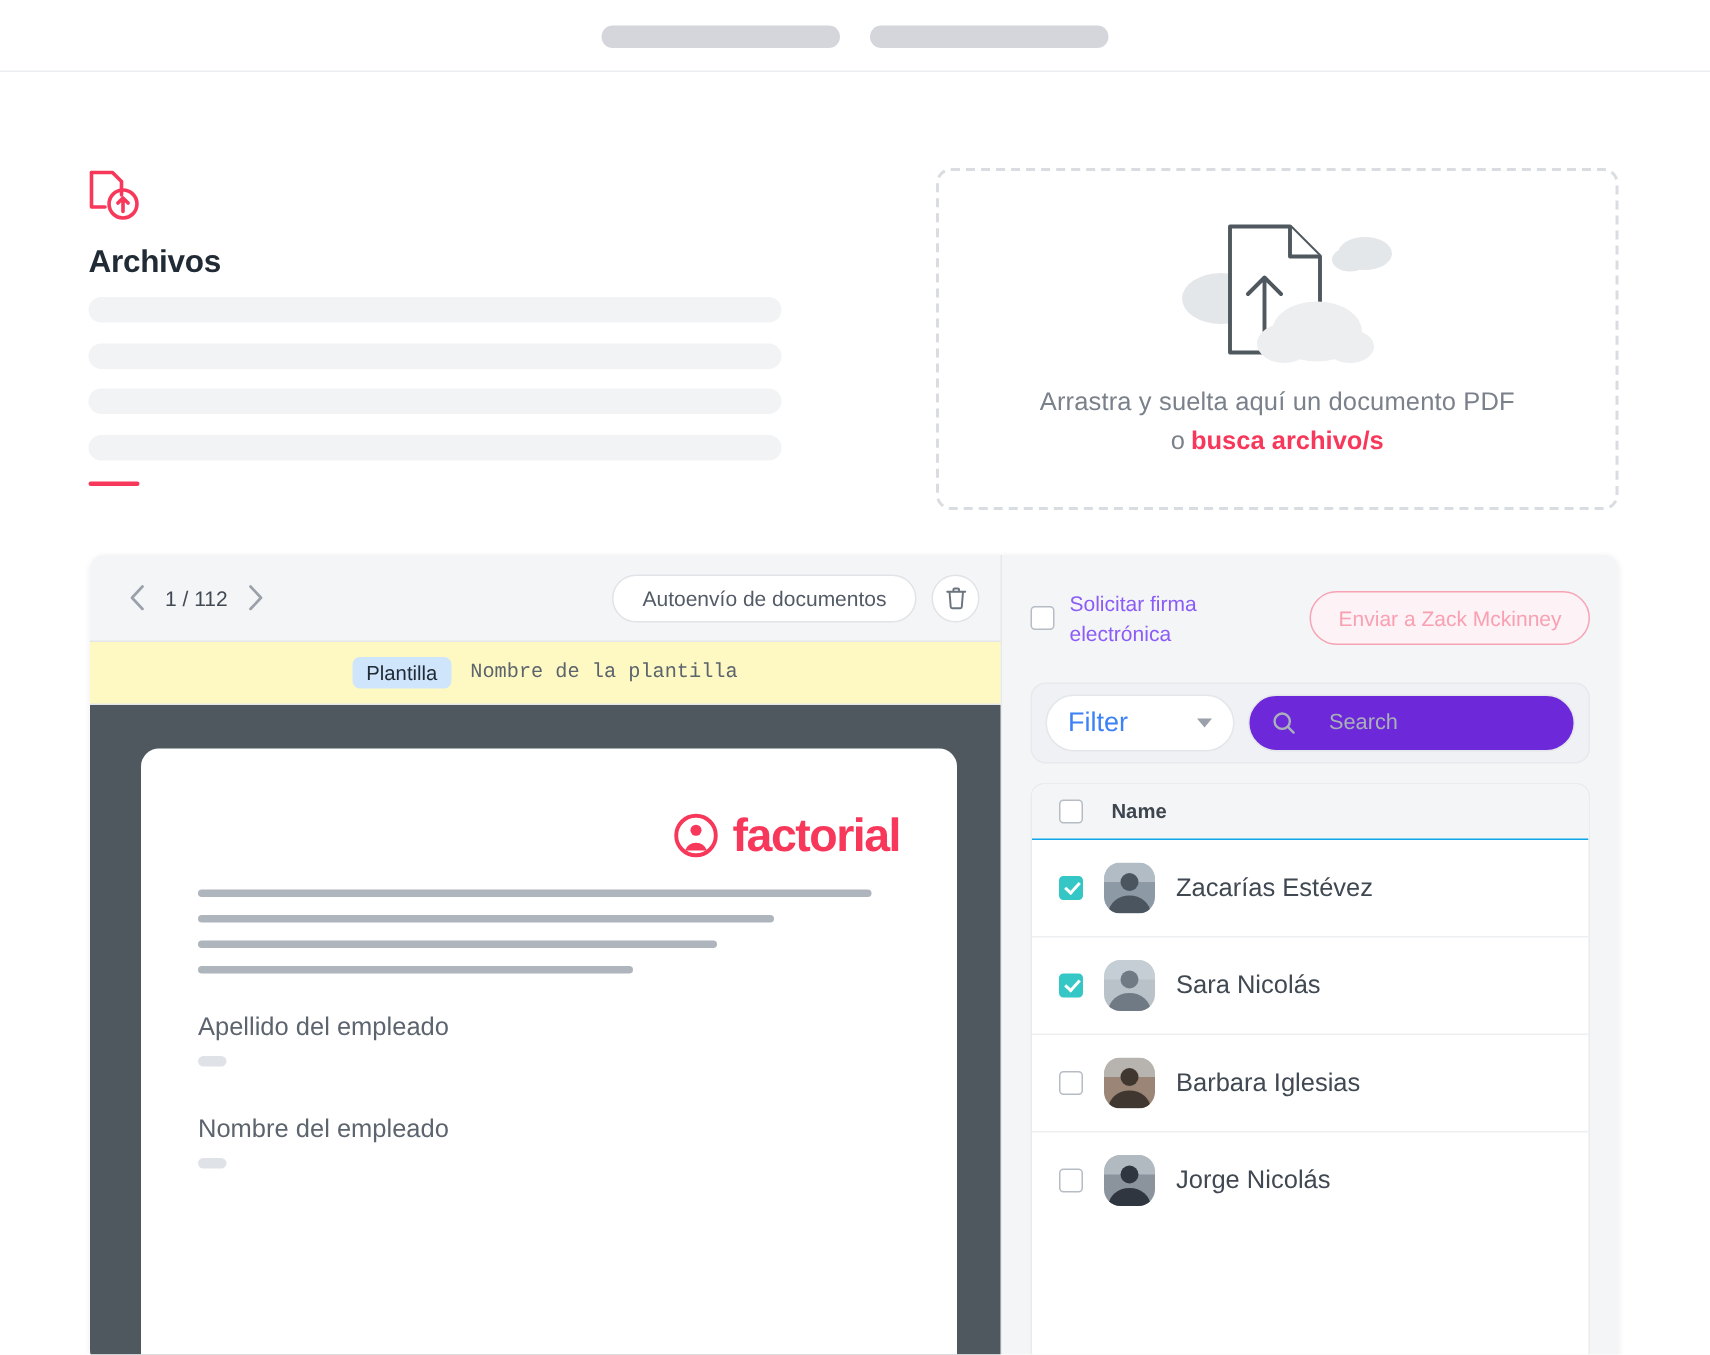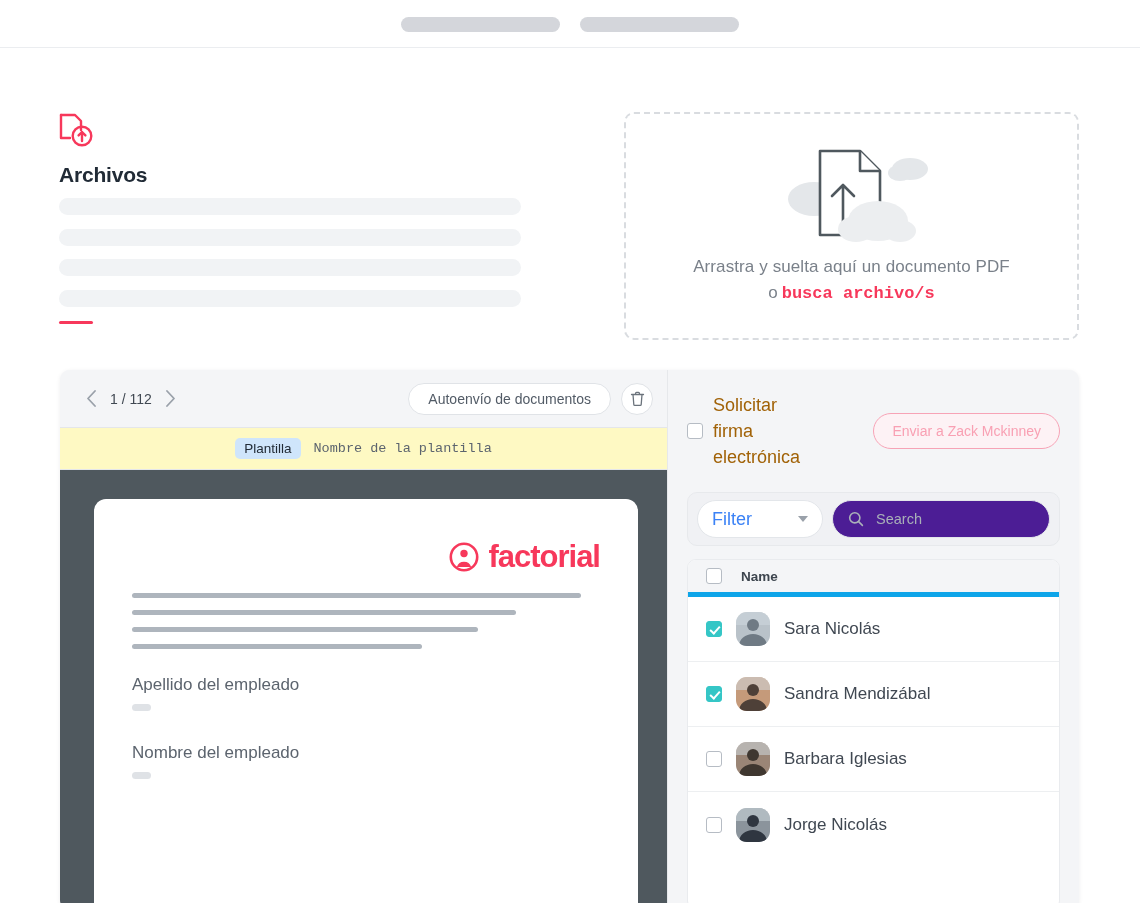--- a/index.html
+++ b/index.html
@@ -94,21 +94,20 @@
   .dz-line2 {
     margin-top: 6px;
     font-size: 17px;
     color: #7a818a;
   }
   .dz-link {
     color: #f7385b;
     font-weight: 700;
     margin-left: 4px;
     cursor: pointer;
-    font-family: Liberation Mono, monospace;
   }
 
   
   .main-card {
     position: absolute;
     left: 60px; top: 370px;
     width: 1019px;
     height: 540px;
     background: #f4f5f7;
     border-radius: 10px;
@@ -286,22 +285,22 @@
   .cbox.checked::after {
     content: "";
     position: absolute;
     left: 4.5px; top: 1.5px;
     width: 4px; height: 8px;
     border: solid #ffffff;
     border-width: 0 2px 2px 0;
     transform: rotate(42deg);
   }
   .sign-label {
-    font-size: 18px;
-    color: #a16207;
+    font-size: 14px;
+    color: #8b5cf6;
     line-height: 1.45;
     max-width: 108px;
   }
   .send-btn {
     margin-left: auto;
     height: 36px;
     padding: 0 18px;
     border: 1.5px solid #f7a3b6;
     border-radius: 18px;
     background: #fdf2f5;
@@ -340,46 +339,46 @@
   .caret {
     margin-left: auto;
     width: 0; height: 0;
     border-left: 5px solid transparent;
     border-right: 5px solid transparent;
     border-top: 6px solid #9aa1aa;
   }
   .search-box {
     flex: 1;
     height: 38px;
-    background: #4c1d95;
+    background: #6d28d9;
     border: 1px solid #e3e6ea;
     border-radius: 19px;
     display: flex;
     align-items: center;
-    gap: 12px;
+    gap: 22px;
     padding: 0 15px;
     cursor: text;
   }
   .search-ph {
     font-size: 14.5px;
     color: #a9b0b8;
   }
 
   .people-list {
     margin-top: 13px;
     background: #ffffff;
     border: 1px solid #e9ebee;
     border-radius: 9px;
     overflow: hidden;
     flex: 1;
   }
   .list-head {
     height: 37px;
     background: #f4f5f7;
-    border-bottom: 5px solid #0ea5e9;
+    border-bottom: 1px solid #0ea5e9;
     display: flex;
     align-items: center;
     padding-left: 18px;
     gap: 19px;
   }
   .list-head-label {
     font-size: 13.5px;
     font-weight: 700;
     color: #3d454e;
   }
@@ -547,36 +546,36 @@
 
       <div class="people-list">
         <div class="list-head">
           <div class="cbox"></div>
           <div class="list-head-label">Name</div>
         </div>
         <div id="rows">
             <div class="person-row">
               <div class="cbox checked"></div>
               <div class="avatar"><svg width="34" height="34" viewBox="0 0 34 34">
+                  <rect width="34" height="34" fill="#8d9aa6"></rect>
+                  <rect y="0" width="34" height="13" fill="#cfd8de" opacity="0.55"></rect>
+                  <circle cx="17" cy="13" r="6" fill="#4a5560"></circle>
+                  <path d="M3 34 a14 12 0 0 1 28 0 z" fill="#4a5560"></path>
+                </svg></div>
+              <div class="person-name">Zacarías Estévez</div>
+            </div>
+            <div class="person-row">
+              <div class="cbox checked"></div>
+              <div class="avatar"><svg width="34" height="34" viewBox="0 0 34 34">
                   <rect width="34" height="34" fill="#b9c2c9"></rect>
                   <rect y="0" width="34" height="13" fill="#cfd8de" opacity="0.55"></rect>
                   <circle cx="17" cy="13" r="6" fill="#6f7a84"></circle>
                   <path d="M3 34 a14 12 0 0 1 28 0 z" fill="#6f7a84"></path>
                 </svg></div>
               <div class="person-name">Sara Nicolás</div>
-            </div>
-            <div class="person-row">
-              <div class="cbox checked"></div>
-              <div class="avatar"><svg width="34" height="34" viewBox="0 0 34 34">
-                  <rect width="34" height="34" fill="#c59a7a"></rect>
-                  <rect y="0" width="34" height="13" fill="#cfd8de" opacity="0.55"></rect>
-                  <circle cx="17" cy="13" r="6" fill="#4e4038"></circle>
-                  <path d="M3 34 a14 12 0 0 1 28 0 z" fill="#4e4038"></path>
-                </svg></div>
-              <div class="person-name">Sandra Mendizábal</div>
             </div>
             <div class="person-row">
               <div class="cbox"></div>
               <div class="avatar"><svg width="34" height="34" viewBox="0 0 34 34">
                   <rect width="34" height="34" fill="#9a8576"></rect>
                   <rect y="0" width="34" height="13" fill="#cfd8de" opacity="0.55"></rect>
                   <circle cx="17" cy="13" r="6" fill="#3f3730"></circle>
                   <path d="M3 34 a14 12 0 0 1 28 0 z" fill="#3f3730"></path>
                 </svg></div>
               <div class="person-name">Barbara Iglesias</div>

